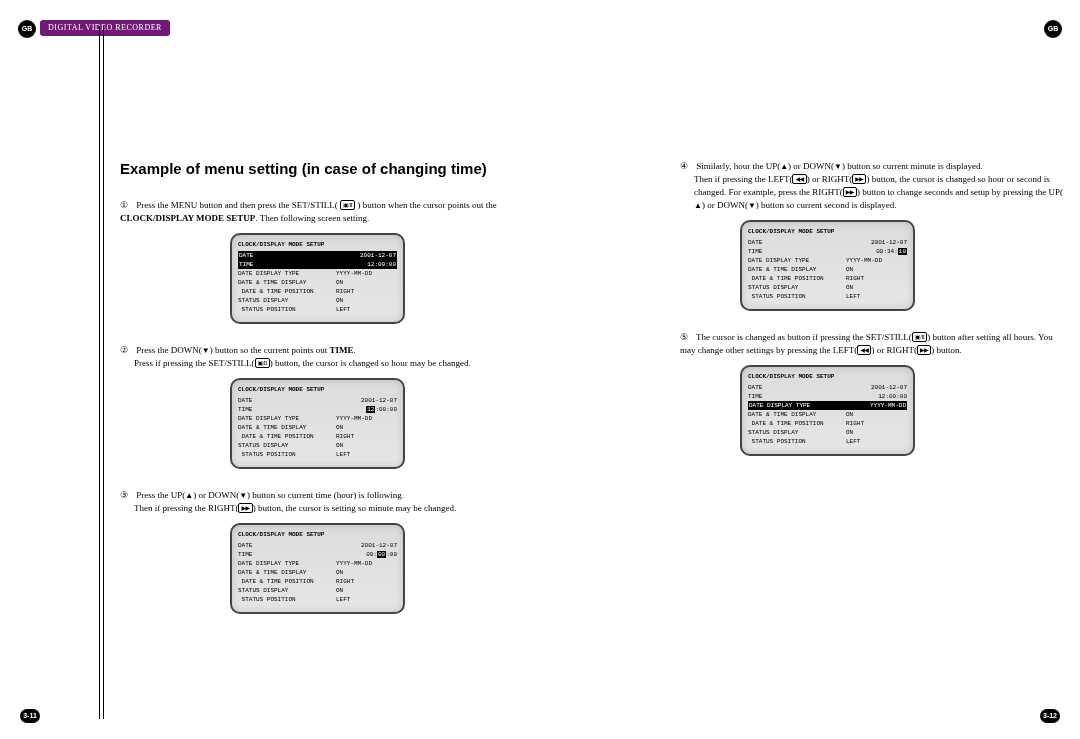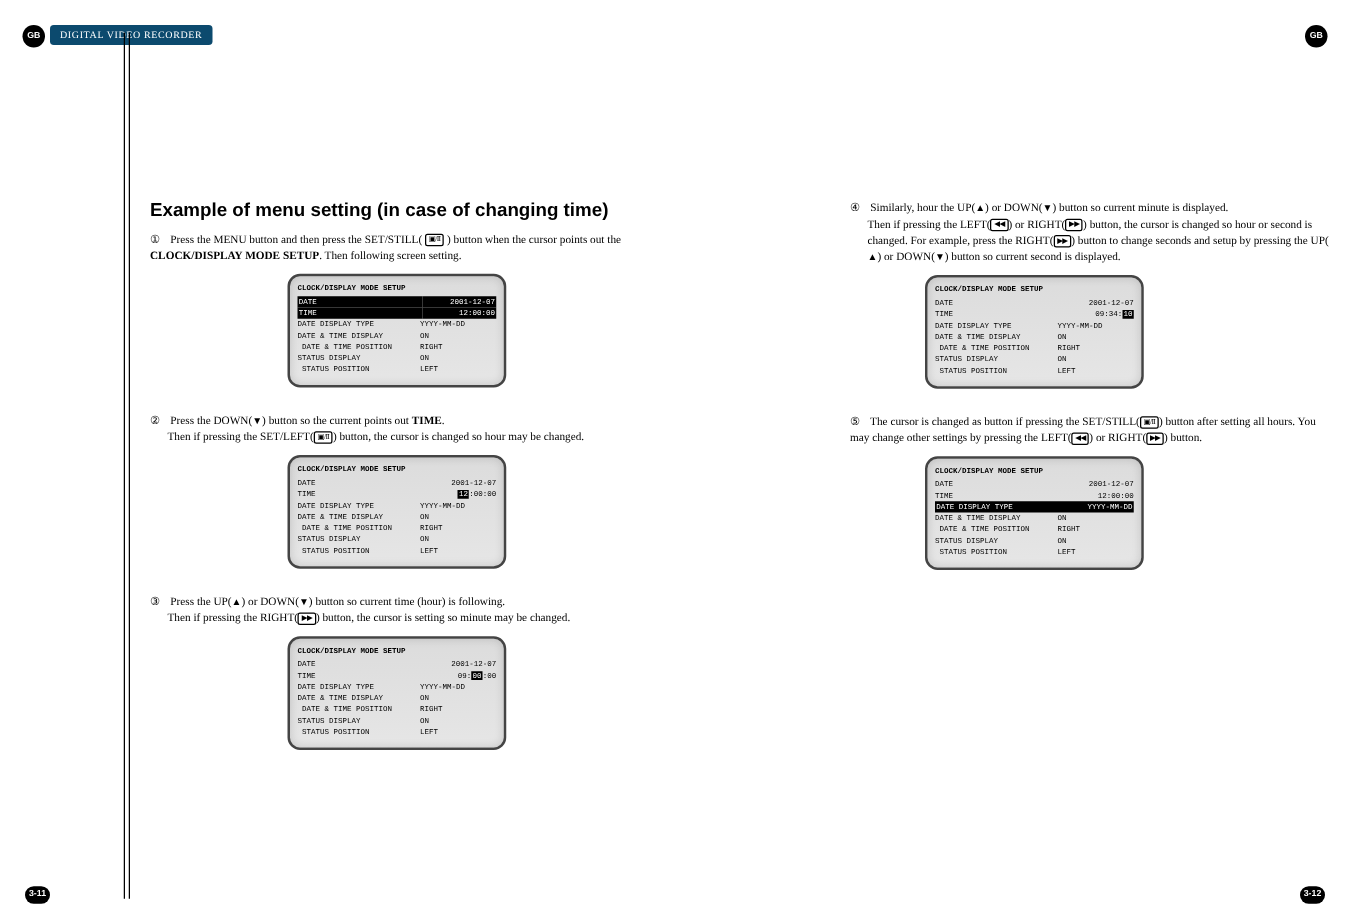--- a/index.html
+++ b/index.html
@@ -22,21 +22,21 @@
     color: #fff;
     font: bold 7px/18px sans-serif;
     text-align: center;
   }
   .gb-left { top: 20px; left: 18px; }
   .gb-right { top: 20px; right: 18px; }
   .header-bar {
     position: absolute;
     top: 20px;
     left: 40px;
-    background: #0c4a6e;
+    background: #701a75;
     color: #fff;
     font: 8px/14px "Times New Roman", serif;
     letter-spacing: 0.5px;
     padding: 1px 8px;
     border-radius: 3px;
   }
   .spine-line {
     position: absolute;
     top: 26px;
     bottom: 20px;
@@ -49,21 +49,21 @@
     top: 60px;
     width: 390px;
   }
   .col-left { left: 120px; }
   .col-right { left: 680px; }
   .col-left, .col-right { padding-top: 100px; }
   h2.title {
     font-family: Arial, Helvetica, sans-serif;
     font-weight: bold;
     font-size: 15px;
-    margin: 0 0 8px 0;
+    margin: 0 0 22px 0;
   }
   .step {
     margin: 0 0 4px 0;
     line-height: 1.45;
     font-size: 9px;
   }
   .step .num {
     display: inline-block;
     width: 14px;
   }
@@ -162,21 +162,21 @@
     <div class="osd-row"><span class="k"> STATUS POSITION</span><span class="v">LEFT</span></div>
   </div>
     </div>
 
   <p class="step">
     <span class="num">②</span>
     <span class="body">
       <span>Press the DOWN(</span><span class="icon">▼</span><span>) button so the current points out </span><b>TIME</b><span>.</span>
     </span>
     <span class="cont">
-      <span>Then if pressing the SET/LEFT(</span><span class="icon-box">▣/II</span><span>) button, the cursor is changed so hour may be changed.</span>
+      <span>Press if pressing the SET/STILL(</span><span class="icon-box">▣/II</span><span>) button, the cursor is changed so hour may be changed.</span>
     </span>
   </p>
 
   <div class="osd">
       <div class="osd-inner">
     <div class="osd-title">CLOCK/DISPLAY MODE SETUP</div>
     <div class="osd-row"><span class="k">DATE</span><span class="v" style="text-align:right">2001-12-07</span></div>
     <div class="osd-row"><span class="k">TIME</span><span class="v" style="text-align:right"><span class="hl">12</span><span>:00:00</span></span></div>
     <div class="osd-row"><span class="k">DATE DISPLAY TYPE</span><span class="v">YYYY-MM-DD</span></div>
     <div class="osd-row"><span class="k">DATE &amp; TIME DISPLAY</span><span class="v">ON</span></div>

